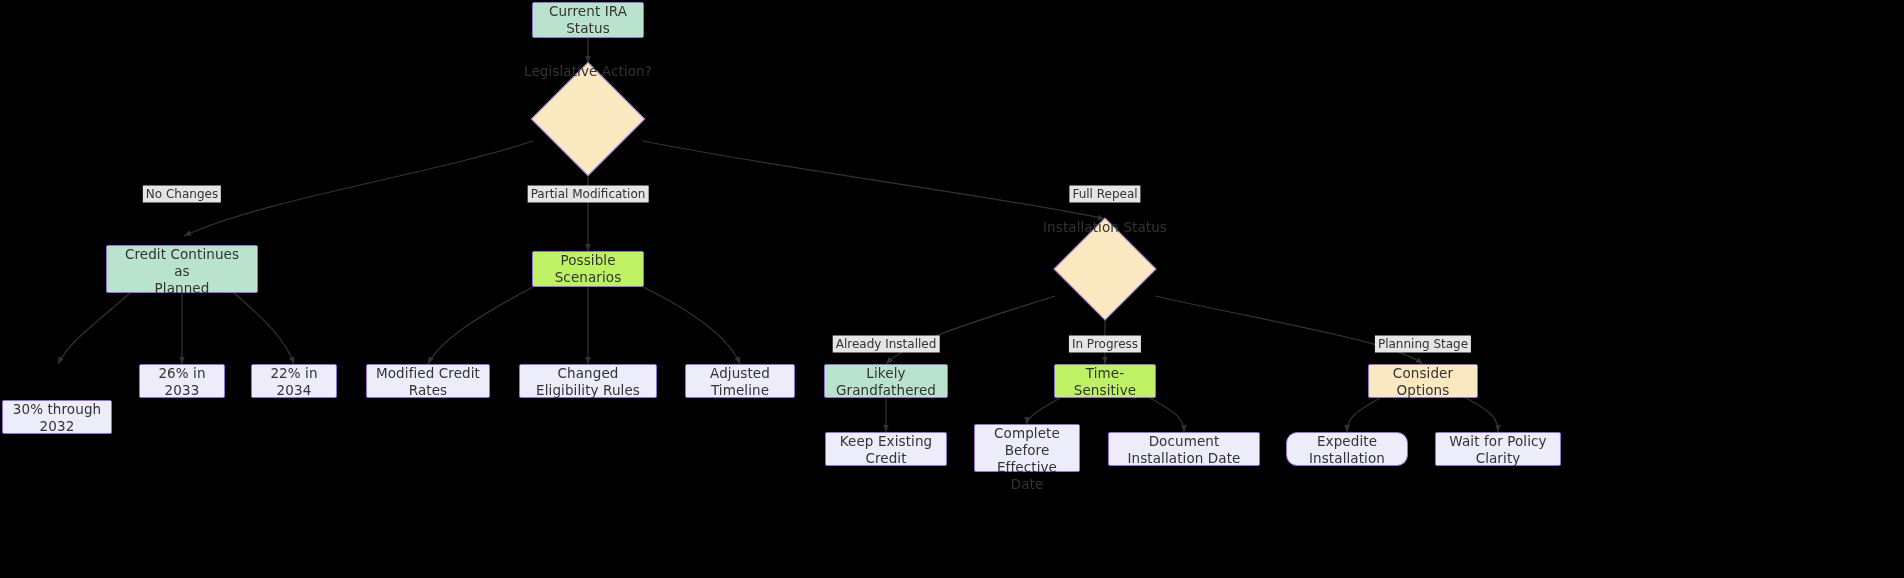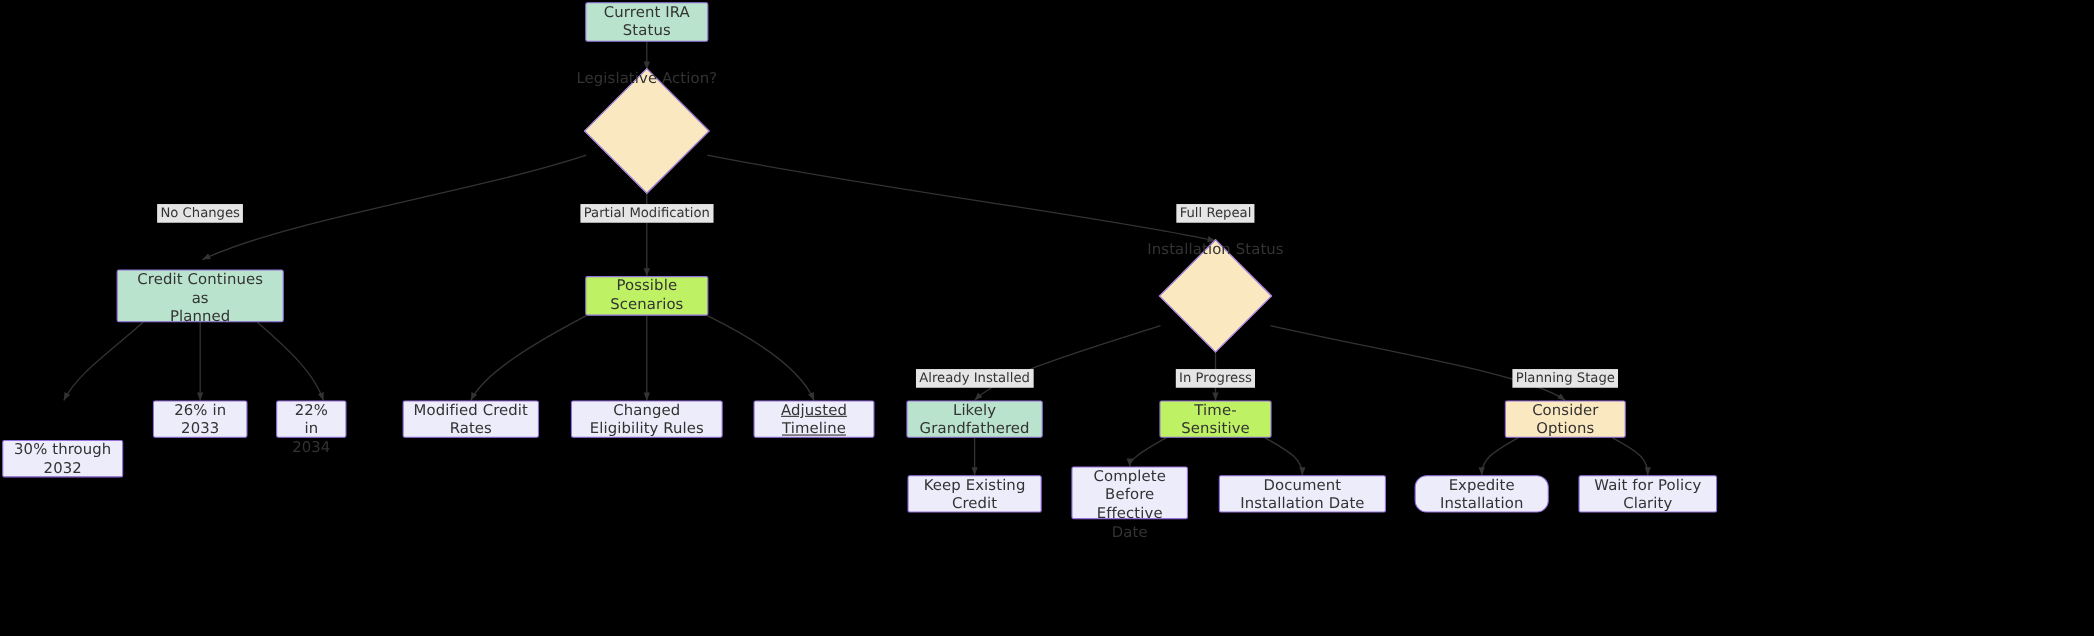--- a/index.html
+++ b/index.html
@@ -133,30 +133,30 @@
       <div class="node diamond" style="left: 1055px; top: 219px; width: 100px; height: 100px;">
         <span class="dshape" style="width: 71px; height: 71px;"></span>
         <span class="label">Installation Status</span>
       </div>
       <div class="node rect fill-lav" style="left: 2px; top: 364px; width: 110px; height: 34px; margin-top: 36px;">
         <span class="label">30% through 2032</span>
       </div>
       <div class="node rect fill-lav" style="left: 139px; top: 364px; width: 86px; height: 34px;">
         <span class="label">26% in 2033</span>
       </div>
-      <div class="node rect fill-lav" style="left: 251px; top: 364px; width: 64px; height: 34px;">
+      <div class="node rect fill-lav" style="left: 251px; top: 364px; width: 86px; height: 34px;">
         <span class="label">22% in 2034</span>
       </div>
       <div class="node rect fill-lav" style="left: 366px; top: 364px; width: 124px; height: 34px;">
         <span class="label">Modified Credit Rates</span>
       </div>
       <div class="node rect fill-lav" style="left: 519px; top: 364px; width: 138px; height: 34px;">
         <span class="label">Changed Eligibility Rules</span>
       </div>
-      <div class="node rect fill-lav" style="left: 685px; top: 364px; width: 110px; height: 34px; text-decoration: underline;">
+      <div class="node rect fill-lav" style="left: 685px; top: 364px; width: 110px; height: 34px;">
         <span class="label">Adjusted Timeline</span>
       </div>
       <div class="node rect fill-green" style="left: 824px; top: 364px; width: 124px; height: 34px;">
         <span class="label">Likely Grandfathered</span>
       </div>
       <div class="node rect fill-pink" style="left: 1054px; top: 364px; width: 102px; height: 34px;">
         <span class="label">Time-Sensitive</span>
       </div>
       <div class="node rect fill-tan" style="left: 1368px; top: 364px; width: 110px; height: 34px;">
         <span class="label">Consider Options</span>

